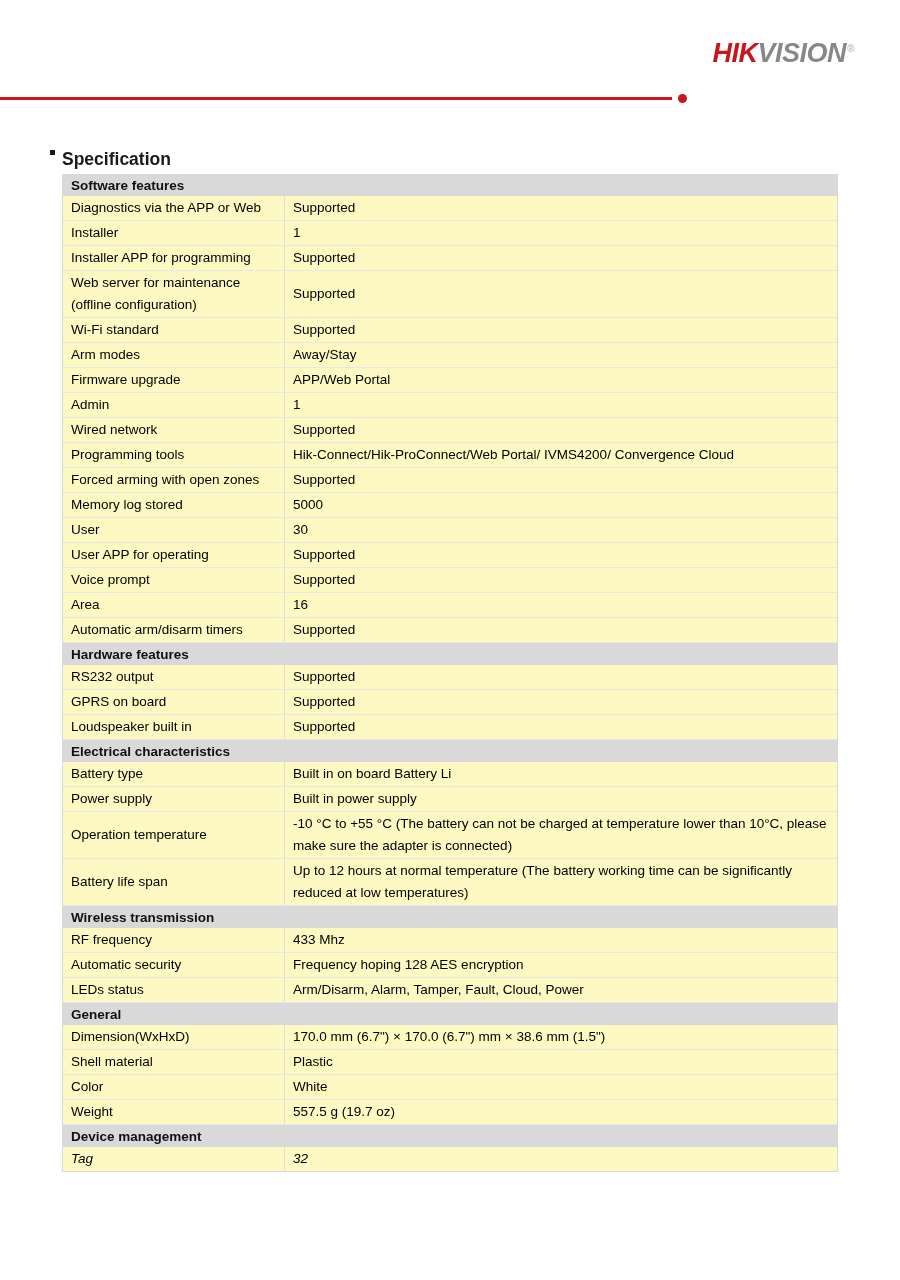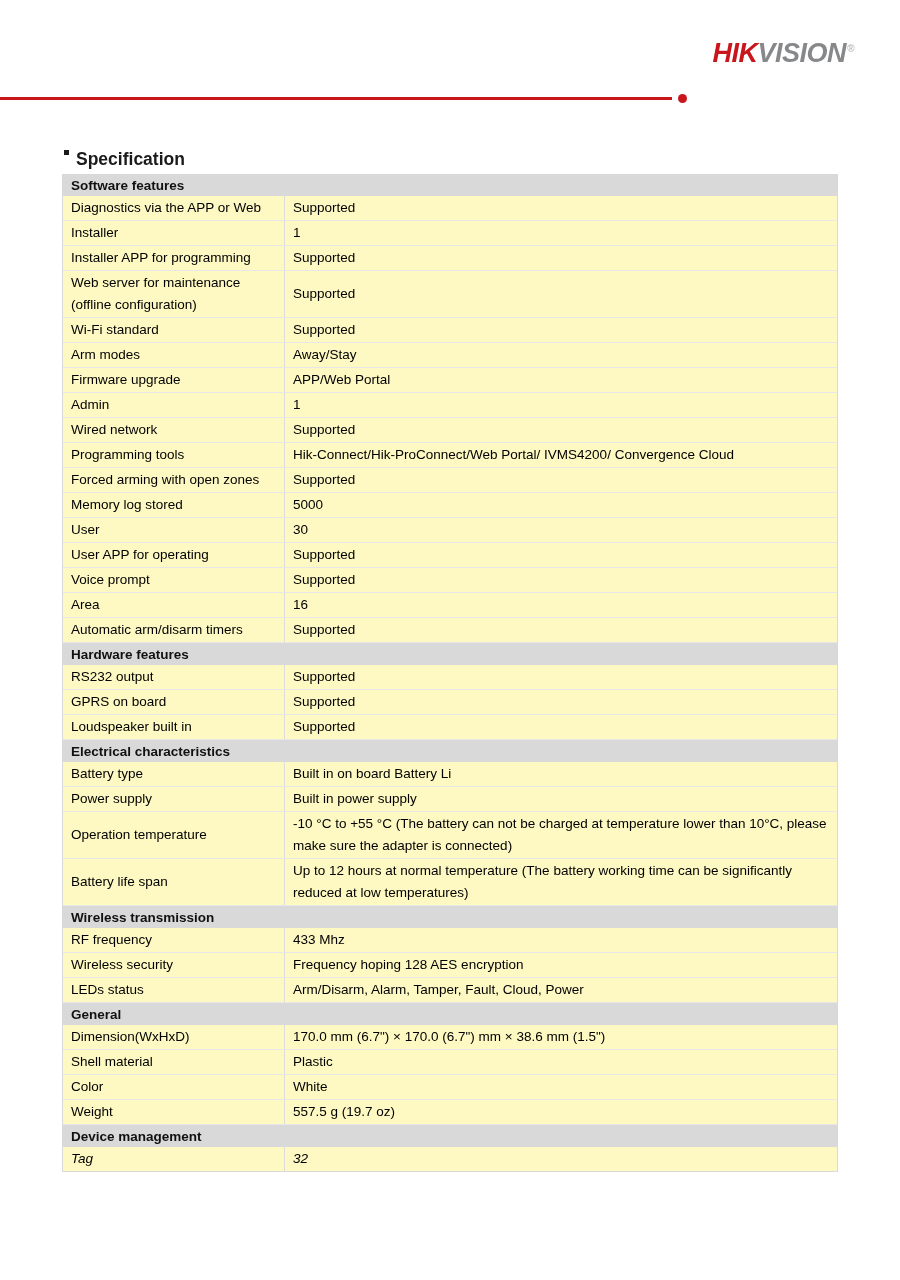--- a/index.html
+++ b/index.html
@@ -28,21 +28,21 @@
     position: absolute; top: 97px; left: 0;
     width: 672px; height: 3px; background: #c9161d;
   }
   .reddot {
     position: absolute; top: 94px; left: 678px;
     width: 9px; height: 9px; border-radius: 50%; background: #c9161d;
   }
 
   
   .heading {
-    position: absolute; left: 64px; top: 149px;
+    position: absolute; left: 50px; top: 149px;
     font-size: 17.5px; font-weight: bold; color: #1a1a1a;
     display: flex; 
   }
   .heading .bullet {
     display: inline-block; width: 5px; height: 5px; background: #1a1a1a;
     margin-right: 7px; margin-top: 1px;
   }
 
   
   .spec-table {
@@ -194,21 +194,21 @@
       <div class="data-row">
         <div class="label-cell">Battery life span</div>
         <div class="value-cell">Up to 12 hours at normal temperature (The battery working time can be significantly reduced at low temperatures)</div>
       </div>
       <div class="section-row">Wireless transmission</div>
       <div class="data-row">
         <div class="label-cell">RF frequency</div>
         <div class="value-cell">433 Mhz</div>
       </div>
       <div class="data-row">
-        <div class="label-cell">Wireless security</div>
+        <div class="label-cell">Automatic security</div>
         <div class="value-cell">Frequency hoping 128 AES encryption</div>
       </div>
       <div class="data-row">
         <div class="label-cell">LEDs status</div>
         <div class="value-cell">Arm/Disarm, Alarm, Tamper, Fault, Cloud, Power</div>
       </div>
       <div class="section-row">General</div>
       <div class="data-row">
         <div class="label-cell">Dimension(WxHxD)</div>
         <div class="value-cell">170.0 mm (6.7") × 170.0 (6.7") mm × 38.6 mm (1.5")</div>

